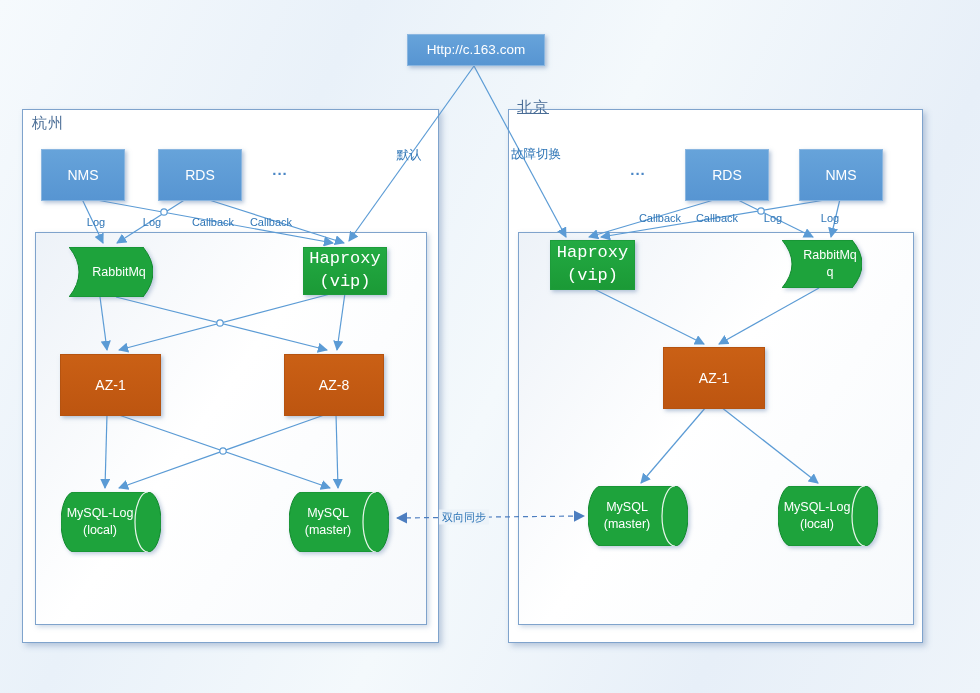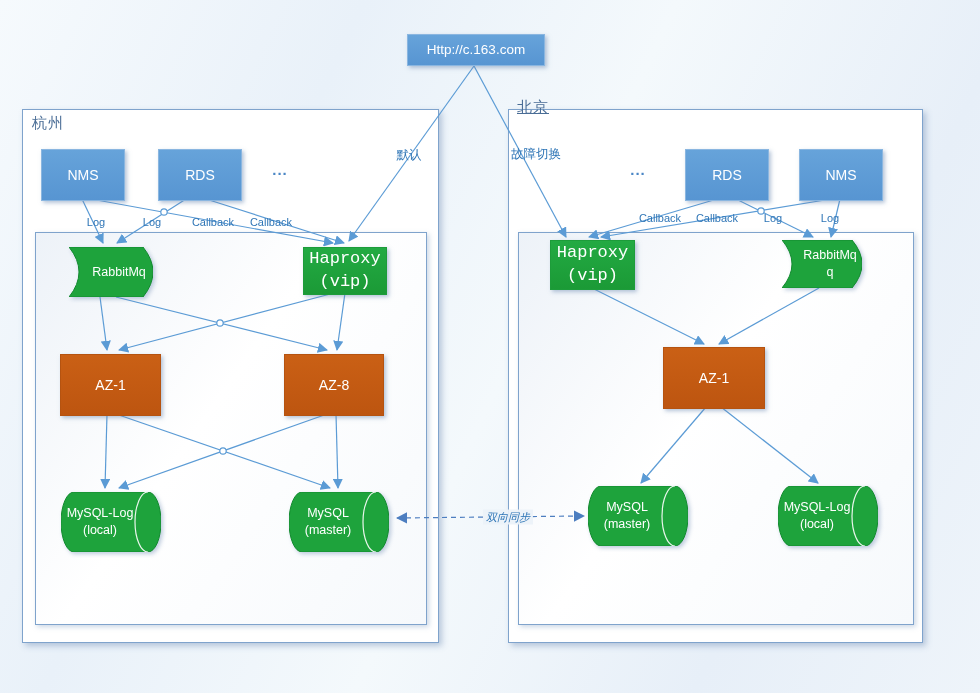--- a/index.html
+++ b/index.html
@@ -221,15 +221,15 @@
   <div class="edge-label" style="left:213px;top:222px;">Callback</div>
   <div class="edge-label" style="left:271px;top:222px;">Callback</div>
 
   <div class="edge-label" style="left:660px;top:218px;">Callback</div>
   <div class="edge-label" style="left:717px;top:218px;">Callback</div>
   <div class="edge-label" style="left:773px;top:218px;">Log</div>
   <div class="edge-label" style="left:830px;top:218px;">Log</div>
 
   <div class="edge-label cn-label" style="left:409px;top:155px;font-family:Liberation Serif, serif;">默认</div>
   <div class="edge-label cn-label" style="left:536px;top:154px;">故障切换</div>
-  <div class="edge-label sync-label" style="left:508px;top:517px;font-style:italic;">双向同步</div>
+  <div class="edge-label sync-label" style="left:464px;top:517px;">双向同步</div>
 
 </div>
 
 </body></html>

